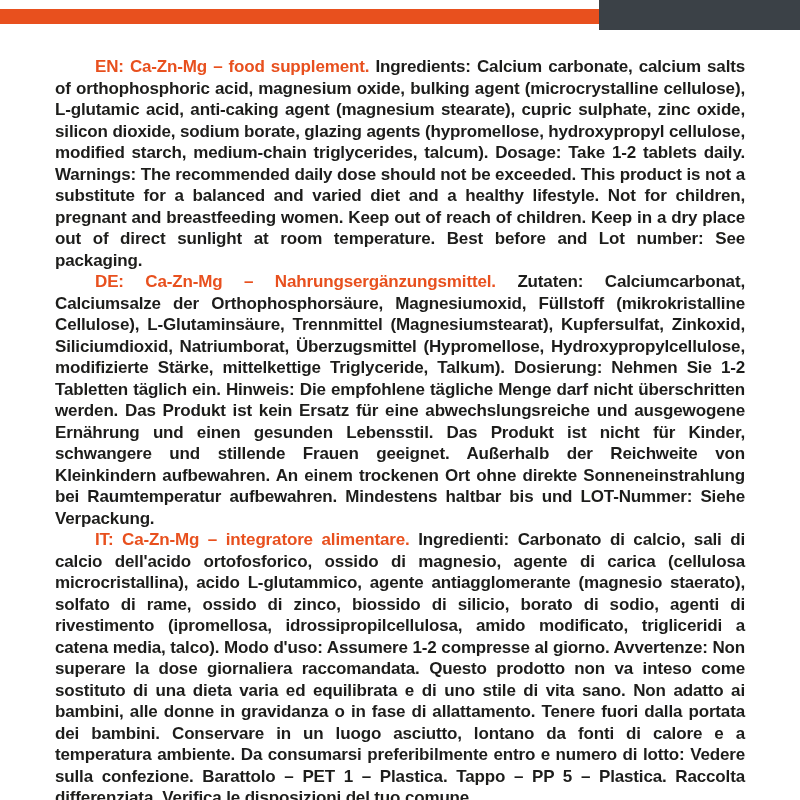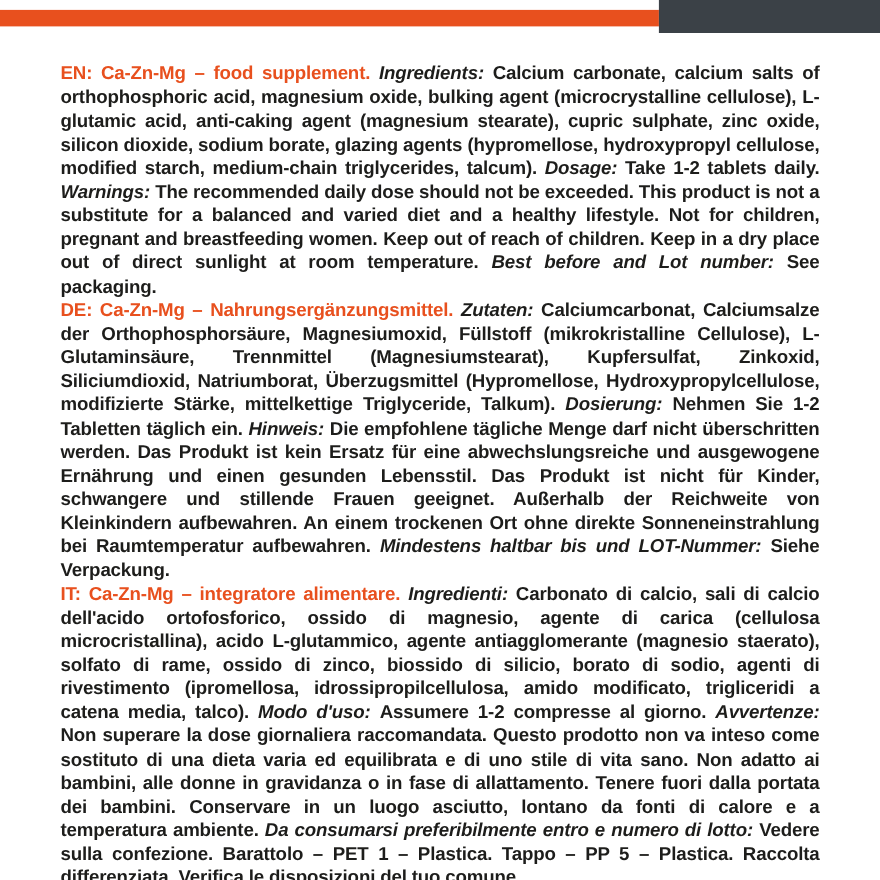--- a/index.html
+++ b/index.html
@@ -49,25 +49,25 @@
     text-align: justify;
     color: var(--text, #1d1d1b);
   }
   .section {
     margin: 0;
     padding: 0;
   }
   .seg-lang-title {
     color: var(--accent, #e8501e);
     font-weight: bold;
+    margin-left: 40px;
   }
   .seg-label {
     font-weight: bold;
     color: var(--text, #1d1d1b);
-    font-style: italic;
   }
   .seg-body {
     font-weight: bold;
     color: var(--text, #1d1d1b);
   }
 </style>
 </head>
 <body>
 
 <div class="page">

